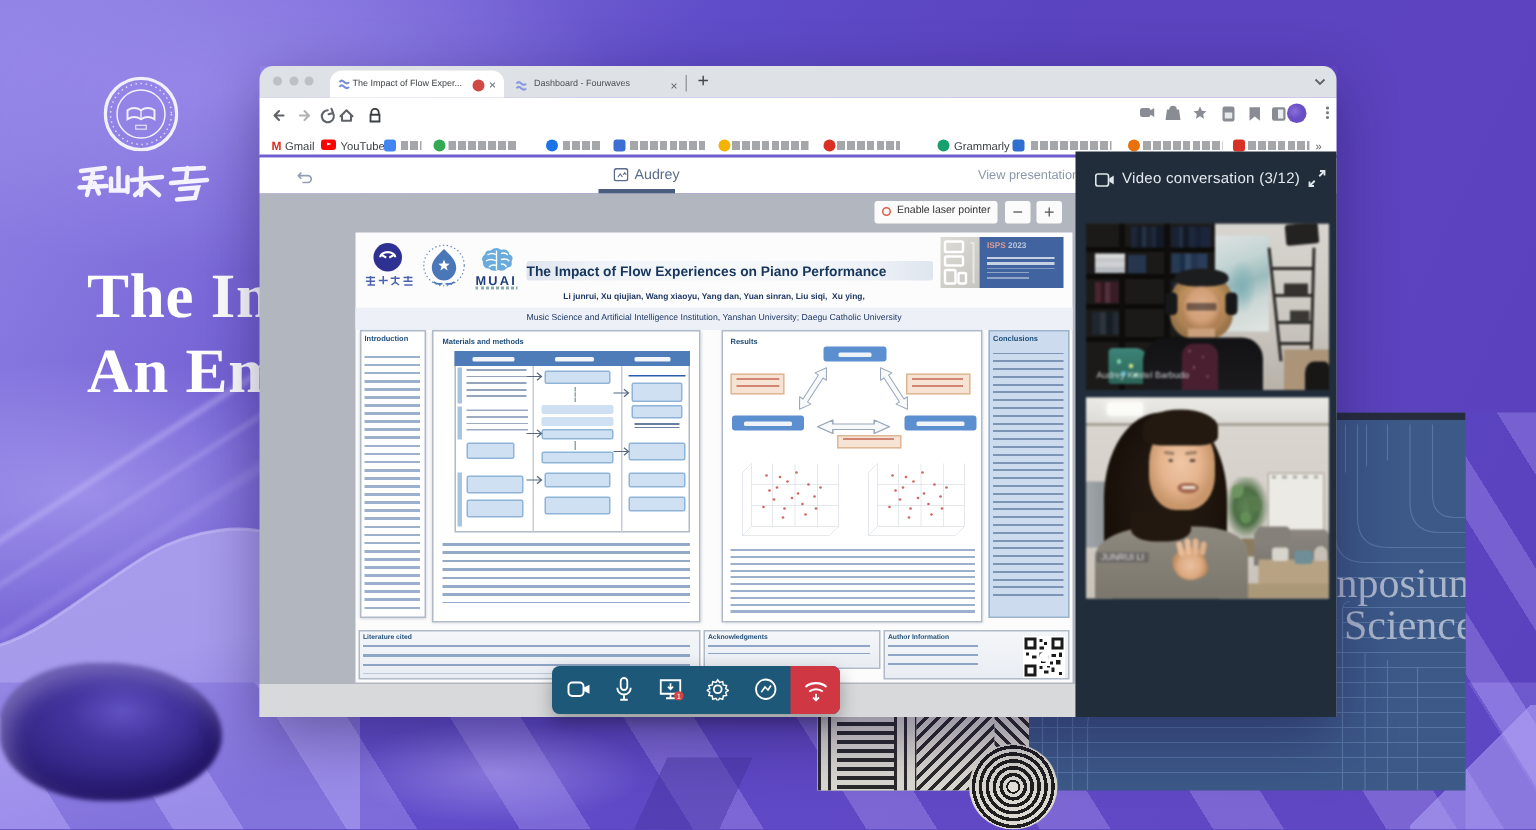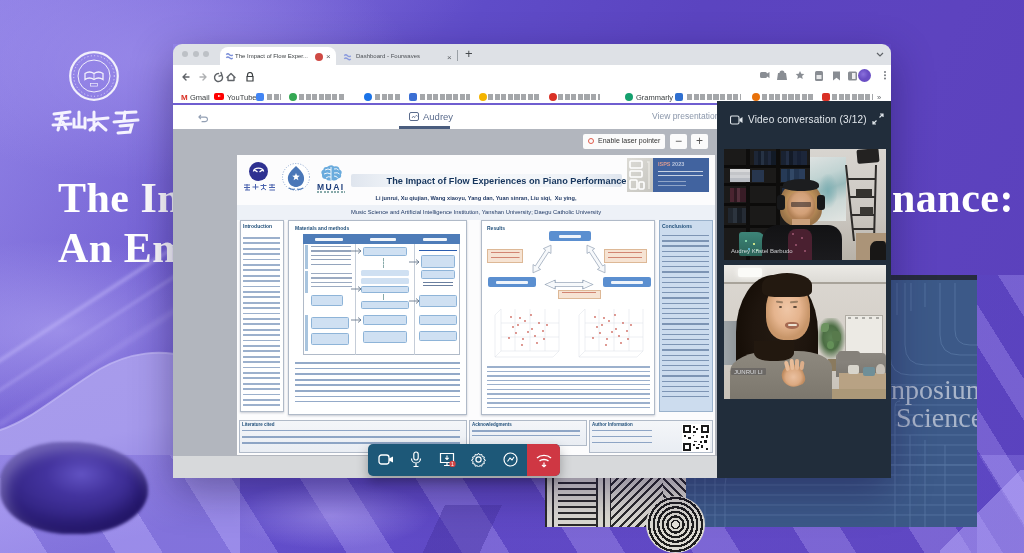--- a/index.html
+++ b/index.html
@@ -125,21 +125,20 @@
   <svg id="ysucal" viewBox="0 0 96 30">
     <g stroke="#f5f3ff" stroke-width="3" stroke-linecap="round" fill="none">
       <path d="M4 8 L20 6 M6 13 L18 12 M3 19 L21 18 M8 24 L12 9 M16 23 L13 16"></path>
       <path d="M29 20 L29 6 M24 13 L24 21 L35 21 M35 12 L35 22"></path>
       <path d="M44 6 L44 24 M38 14 L58 12 M40 24 L48 17 L56 24"></path>
       <path d="M66 7 L86 6 M75 6 L74 14 M64 16 L88 14 M70 20 L82 19 L80 26 L68 27"></path>
     </g>
   </svg>
 
   <div class="slidetitle" style="left:58px; top:173px;">The Im<br>An Em</div>
-  <div class="slidetitle" style="left:892px; top:173px; z-index:5;">nance:</div>
 
   <div id="isps">
     <div class="abs" style="left:0; top:0; width:432px; height:5px; background:#272c3e;"></div>
     <svg class="abs" style="left:0;top:0;" width="432" height="252" viewBox="0 0 432 252">
       <g fill="none" stroke="#5a7aa6" stroke-width="0.8" opacity="0.9">
         <path d="M150 252 L150 180 Q150 160 170 160 L432 160"></path>
         <path d="M160 252 L160 190 Q160 170 180 170 L432 170"></path>
         <path d="M170 252 L170 200 Q170 180 190 180 L432 180"></path>
         <path d="M180 252 L180 210 Q180 190 200 190 L432 190"></path>
         <path d="M0 210 L432 210 M0 220 L432 220 M0 230 L432 230 M0 240 L432 240"></path>
@@ -282,21 +281,21 @@
       <path d="M8 26 q3 2 6 1 M22 26 q-3 2 -6 1" stroke="#4a77b8" stroke-width="1.2" fill="none"></path>
     </svg>
     <svg class="abs" style="left:83px; top:9px;" width="23" height="18" viewBox="0 0 23 18">
       <path d="M7 3 Q11 0 14 2.5 Q19 1.5 19.5 5.5 Q23 7 21 10.5 Q22 14 18 14.5 Q16 17.5 12 16 Q8 17.5 6 15 Q1.5 15 2 10.5 Q0 7.5 3.5 5.5 Q3.5 2.5 7 3 Z" fill="#6aabdd"></path>
       <path d="M11 3 L11 16 M11 6 Q8 4 5 6 M11 10 Q7 8 4 10 M11 13 Q8 12 6 14 M14 5 Q17 4 18.5 6 M14 9 Q18 8 19.5 10 M14 12 Q17 12 17.5 14" stroke="#fff" stroke-width="0.9" fill="none"></path>
     </svg>
     <div class="abs" style="left:80px; top:27px; font-size:8.5px; font-weight:bold; color:#1f3f7c; letter-spacing:1.5px;">MUAI</div>
     <div class="abs" style="left:80px; top:36px; width:28px; height:2px; background:repeating-linear-gradient(90deg,#8aa 0 2px,rgba(0,0,0,0) 2px 3.4px);"></div>
 
     <div class="abs" style="left:114px; top:19px; width:271px; height:13px; background:linear-gradient(90deg,#dfe5ee 0%,#eef2f7 15%,#f7f9fb 50%,#eef2f7 85%,#dfe5ee 100%); border-radius:2px;"></div>
-    <div class="abs" style="left:114px; top:21px; width:311px; text-align:center; font-size:9.2px; font-weight:bold; color:#17365d;">The Impact of Flow Experiences on Piano Performance</div>
+    <div class="abs" style="left:114px; top:21px; width:311px; text-align:left; font-size:9.2px; font-weight:bold; color:#17365d;">The Impact of Flow Experiences on Piano Performance</div>
 
     <div class="abs" style="left:390px; top:3px; width:26px; height:34px; background:linear-gradient(135deg,#dcdbd6,#c6c5bf);"></div>
     <svg class="abs" style="left:391px; top:4px;" width="24" height="32" viewBox="0 0 24 32">
       <g fill="none" stroke="#ffffff" stroke-width="1.6">
         <rect x="2" y="2" width="12" height="7" rx="1"></rect>
         <rect x="2" y="12" width="12" height="6" rx="1"></rect>
         <rect x="2" y="21" width="7" height="9" rx="1"></rect>
         <rect x="11" y="23" width="5" height="7" rx="1"></rect>
       </g>
       <path d="M19 3 L21 3 L21 30" stroke="#e8e7e2" stroke-width="1.4" fill="none"></path>

